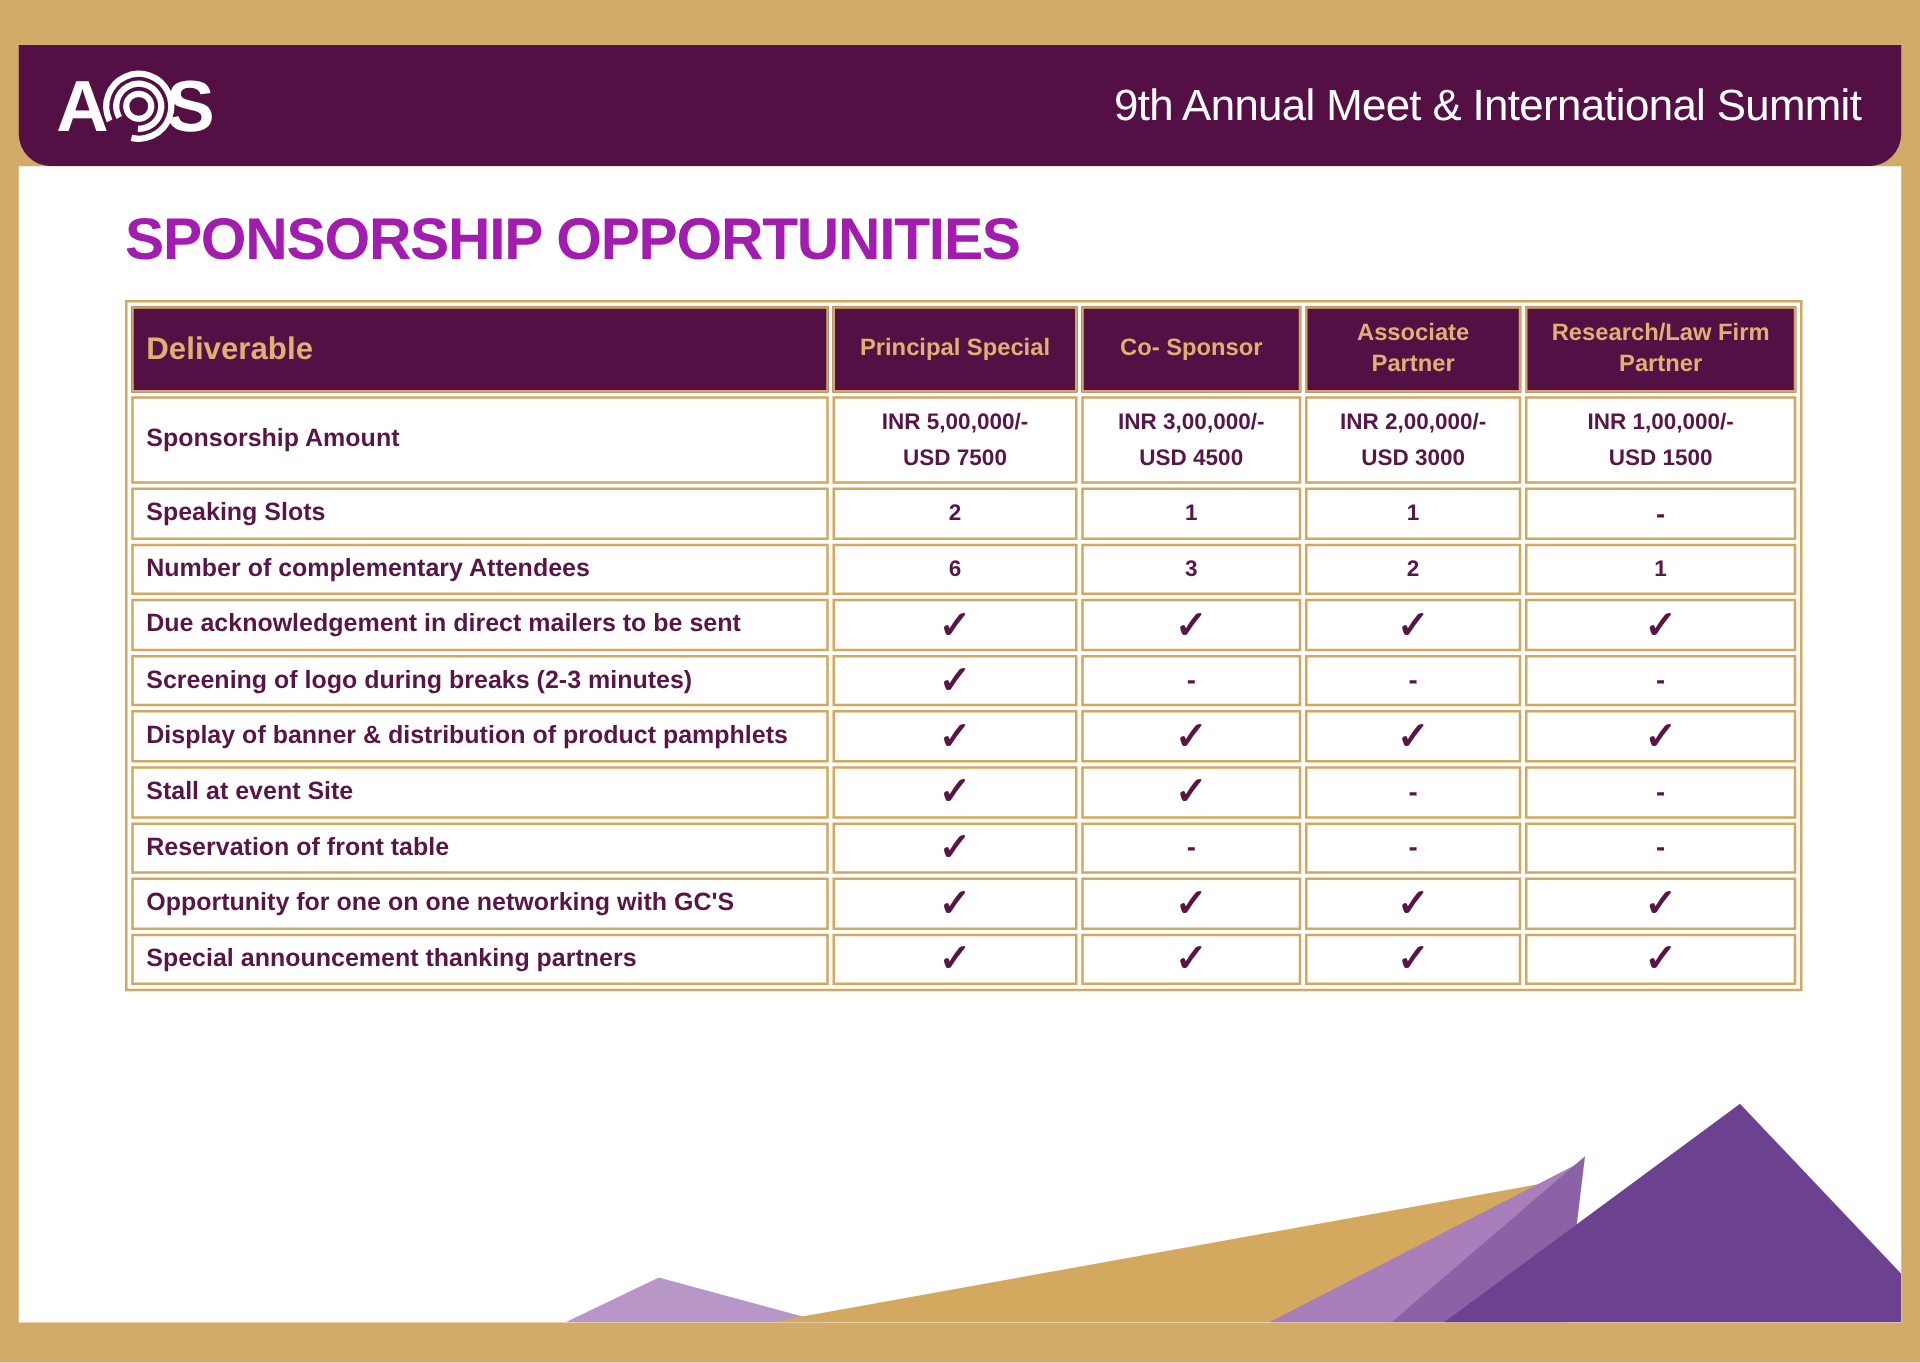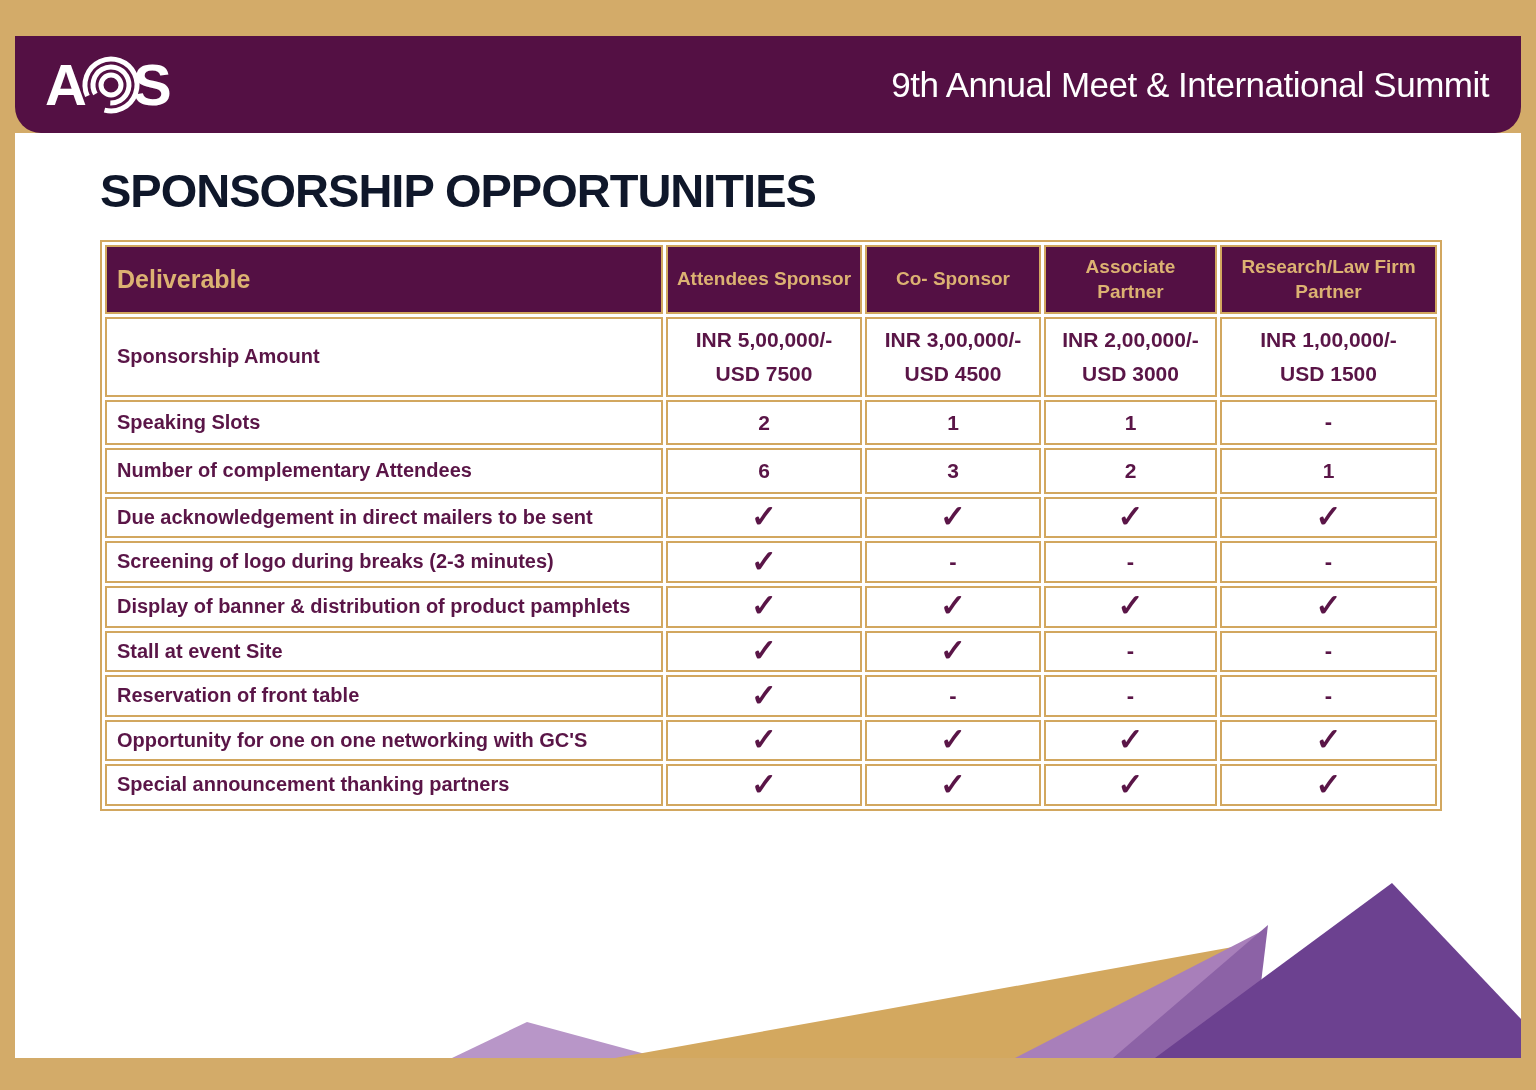--- a/index.html
+++ b/index.html
@@ -7,30 +7,30 @@
   .canvas{position:relative;width:1536px;height:1090px;background:#d3ab69;overflow:hidden;}
   .content{position:absolute;left:15px;right:15px;top:133px;bottom:32px;background:#ffffff;overflow:hidden;}
   
   .banner{position:absolute;left:15px;right:15px;top:36px;height:97px;background:#541044;
           border-radius:0 0 26px 26px;display:flex;align-items:center;justify-content:space-between;}
   .logo{display:flex;align-items:center;gap:12px;margin-left:30px;}
   .logo-mark{display:flex;align-items:center;}
   .logo-text{color:#ffffff;font-size:15px;font-weight:400;line-height:1.12;letter-spacing:.4px;}
   .banner-title{color:#ffffff;font-size:35px;font-weight:400;margin-right:32px;letter-spacing:-.5px;white-space:nowrap;}
   
-  .page-title{margin:30px 0 22px 85px;font-size:47px;font-weight:800;color:#0f172a;letter-spacing:-1px;}
+  .page-title{margin:30px 0 22px 85px;font-size:47px;font-weight:800;color:#a21caf;letter-spacing:-1px;}
   
   table.sponsor{margin-left:85px;width:1320px;border-collapse:separate;border-spacing:3px;
                 border:2px solid #d2a75f;background:#ffffff;table-layout:fixed;}
   th,td{border:2px solid #d2a75f;}
   th{background:#541044;color:#dcb272;font-weight:700;vertical-align:middle;}
   th.col-deliverable{text-align:left;font-size:25px;padding:16px 10px;}
   th.col-tier{font-size:19px;padding:8px 8px;line-height:1.3;text-align:center;}
   td.label{font-size:20px;font-weight:700;color:#5a1547;padding:7px 10px;line-height:1.18;text-align:left;vertical-align:middle;}
-  td.val{font-size:21px;font-weight:700;color:#5a1547;text-align:center;vertical-align:middle;
+  td.val{font-size:18px;font-weight:700;color:#5a1547;text-align:center;vertical-align:middle;
          white-space:pre-line;line-height:1.6;padding:4px 4px;}
   td.val.check{font-size:31px;line-height:1.05;padding:2px 4px;}
   td.val.dash{font-size:22px;line-height:1.1;}
   
   .mountains{position:absolute;left:0;bottom:0;width:100%;height:185px;display:block;}
 </style>
 </head>
 <body>
 
 <div class="canvas">
@@ -59,21 +59,21 @@
       <colgroup>
         <col style="width:558px">
           <col style="width:196px">
           <col style="width:176px">
           <col style="width:173px">
           <col style="width:217px">
       </colgroup>
       <thead>
         <tr>
           <th class="col-deliverable">Deliverable</th>
-          <th class="col-tier">Attendees Sponsor</th>
+          <th class="col-tier">Principal Special</th>
           <th class="col-tier">Co- Sponsor</th>
           <th class="col-tier">Associate Partner</th>
           <th class="col-tier">Research/Law Firm Partner</th>
         </tr>
       </thead>
       <tbody>
         <tr>
           <td class="label">Sponsorship Amount</td>
           <td class="val">INR 5,00,000/-
 USD 7500</td>

